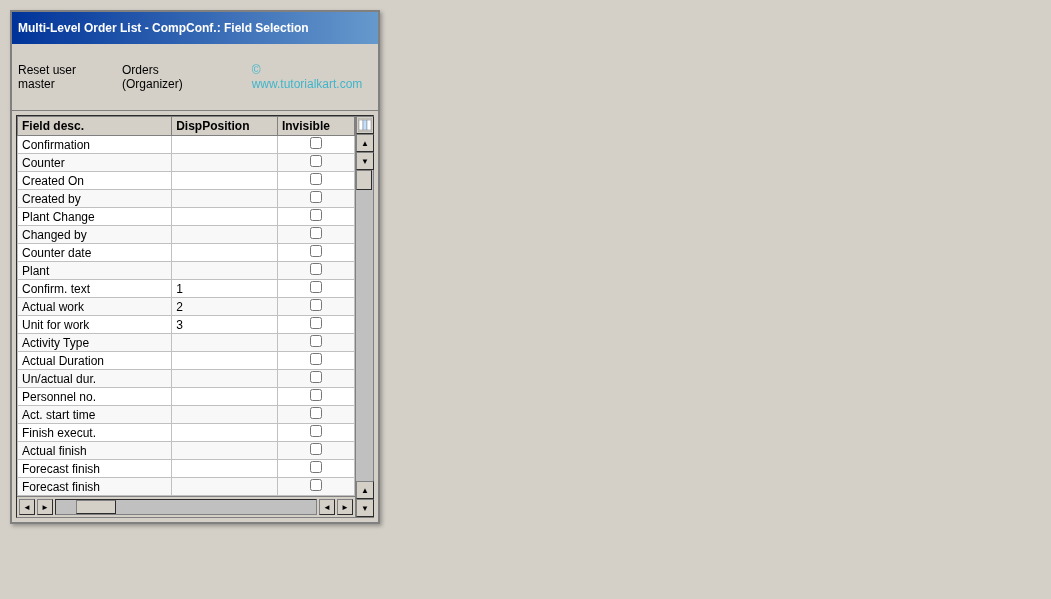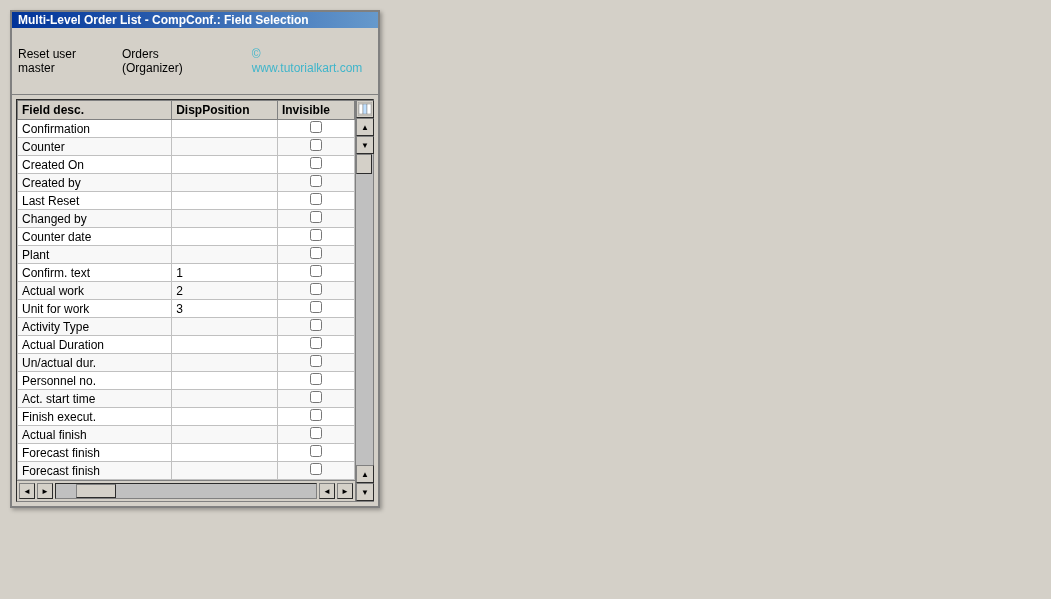--- a/index.html
+++ b/index.html
@@ -18,21 +18,21 @@
     .window {
       width: 370px;
       border: 2px solid #808080;
       background: #d4d0c8;
       box-shadow: 2px 2px 4px rgba(0,0,0,0.3);
       margin: 10px;
     }
     .title-bar {
       background: linear-gradient(to right, #003399, #6699cc);
       color: white;
-      padding: 1px 6px;
+      padding: 9px 6px;
       font-size: 12px;
       font-weight: bold;
       display: flex;
       align-items: center;
     }
     .menu-bar {
       background: #d4d0c8;
       padding: 19px 6px;
       display: flex;
       gap: 8px;
@@ -215,21 +215,21 @@
                 <td>Created On</td>
                 <td></td>
                 <td class="checkbox-cell"><input type="checkbox" style=""></td>
               </tr>
               <tr>
                 <td>Created by</td>
                 <td></td>
                 <td class="checkbox-cell"><input type="checkbox" style=""></td>
               </tr>
               <tr>
-                <td>Last Reset</td>
+                <td>Plant Change</td>
                 <td></td>
                 <td class="checkbox-cell"><input type="checkbox" style=""></td>
               </tr>
               <tr>
                 <td>Changed by</td>
                 <td></td>
                 <td class="checkbox-cell"><input type="checkbox" style=""></td>
               </tr>
               <tr>
                 <td>Counter date</td>

